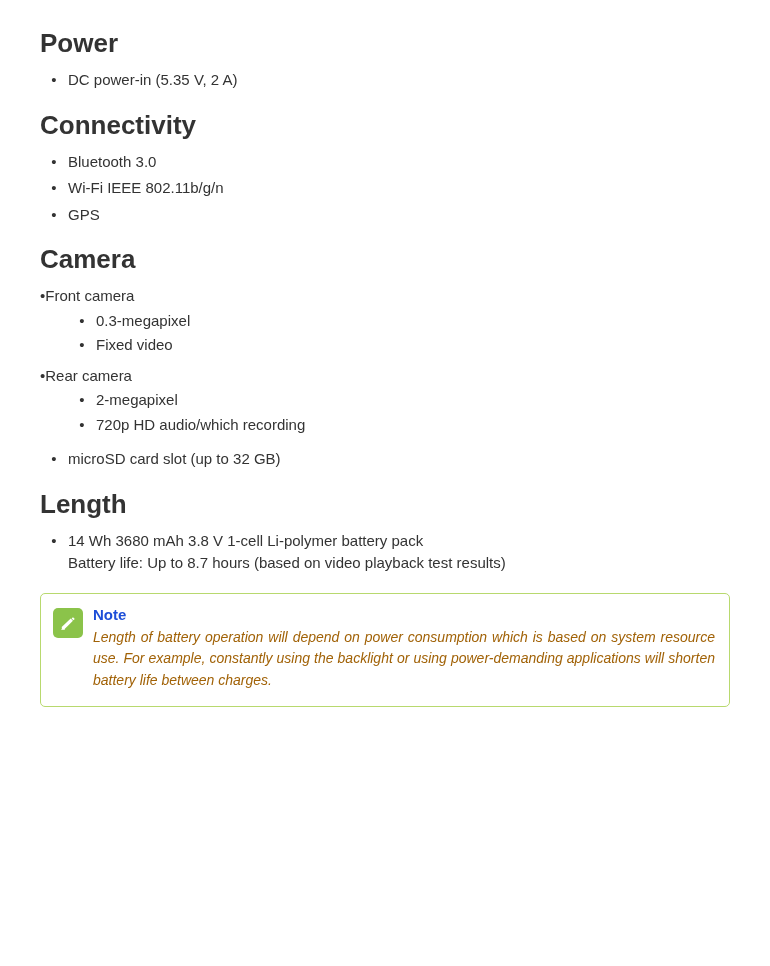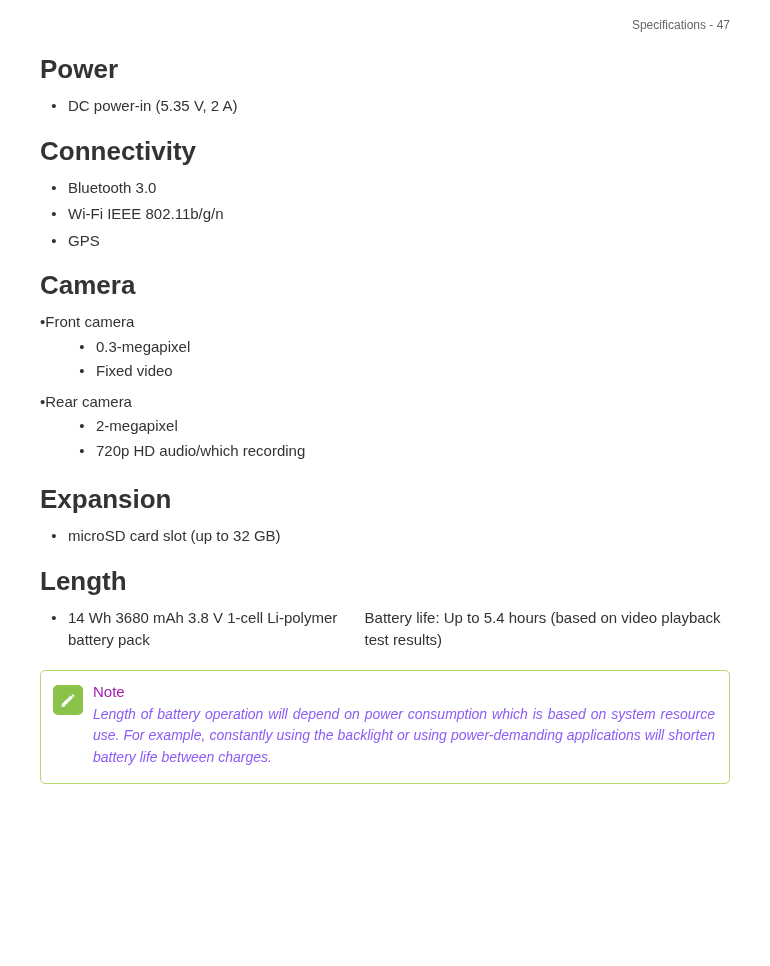--- a/index.html
+++ b/index.html
@@ -75,21 +75,21 @@
     }
 
     ul.sub-level > li > .bullet {
       min-width: 28px;
       text-align: center;
       color: #333;
     }
 
     .battery-text {
       display: flex;
-      flex-direction: row;
+      flex-direction: column;
     }
 
     .note-box {
       border: 1.5px solid #b8d96e;
       border-radius: 5px;
       background: #fff;
       margin: 18px 0 10px 0;
       padding: 12px 14px 14px 12px;
       display: flex;
       align-items: flex-start;
@@ -112,45 +112,42 @@
     .note-icon-wrap svg {
       width: 18px;
       height: 18px;
     }
 
     .note-content {
       flex: 1;
     }
 
     .note-title {
-      font-weight: normal;
-      font-size: 15px;
-      color: #a21caf;
+      font-weight: bold;
+      font-size: 15px;
+      color: #1d4ed8;
       margin-bottom: 4px;
     }
 
     .note-body {
       font-size: 14px;
-      color: #8b5cf6;
+      color: #a16207;
       font-style: italic;
       text-align: justify;
       line-height: 1.55;
     }
 
     .li-text {
       flex: 1;
     }
   </style>
 </head>
 <body>
 
 <div class="page-container">
-  <div class="page-header">
-    <span>Specifications - 47</span>
-  </div>
 
   <div class="section-title">Power</div>
   <ul class="top-level">
     <li>
       <span class="bullet">•</span>
       <span class="li-text">DC power-in (5.35 V, 2 A)</span>
     </li>
   </ul>
 
   <div class="section-title">Connectivity</div>
@@ -198,35 +195,34 @@
           <span class="li-text">2-megapixel</span>
         </li>
         <li>
           <span class="bullet">•</span>
           <span class="li-text">720p HD audio/which recording</span>
         </li>
       </ul>
     </li>
   </ul>
 
-  <div class="section-title">Expansion</div>
   <ul class="top-level">
     <li>
       <span class="bullet">•</span>
       <span class="li-text">microSD card slot (up to 32 GB)</span>
     </li>
   </ul>
 
   <div class="section-title">Length</div>
   <ul class="top-level">
     <li>
       <span class="bullet">•</span>
       <span class="li-text battery-text">
         <span>14 Wh 3680 mAh 3.8 V 1-cell Li-polymer battery pack</span>
-        <span>Battery life: Up to 5.4 hours (based on video playback test results)</span>
+        <span>Battery life: Up to 8.7 hours (based on video playback test results)</span>
       </span>
     </li>
   </ul>
 
   <div class="note-box">
     <div class="note-icon-wrap">
       <svg viewBox="0 0 20 20" fill="none" xmlns="http://www.w3.org/2000/svg">
         <path d="M3 14.5L3.5 17H6L15.5 7.5L13 5L3 14.5Z" fill="white"></path>
         <path d="M16.5 4.5L15.5 3.5L14 5L16 7L17.5 5.5L16.5 4.5Z" fill="white"></path>
         <path d="M3 17H6" stroke="white" stroke-width="1" stroke-linecap="round"></path>

